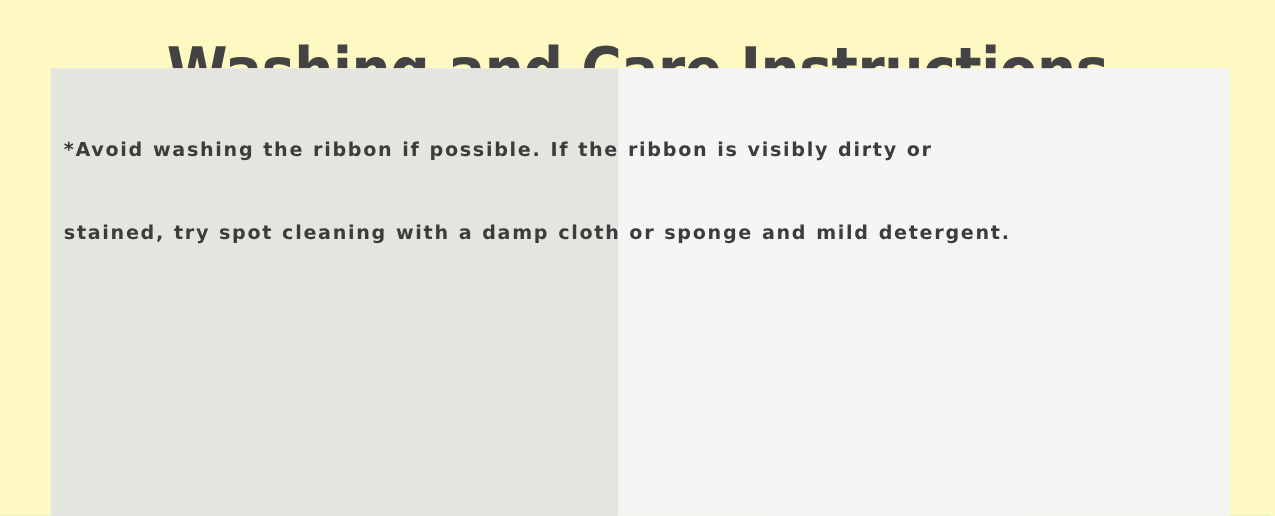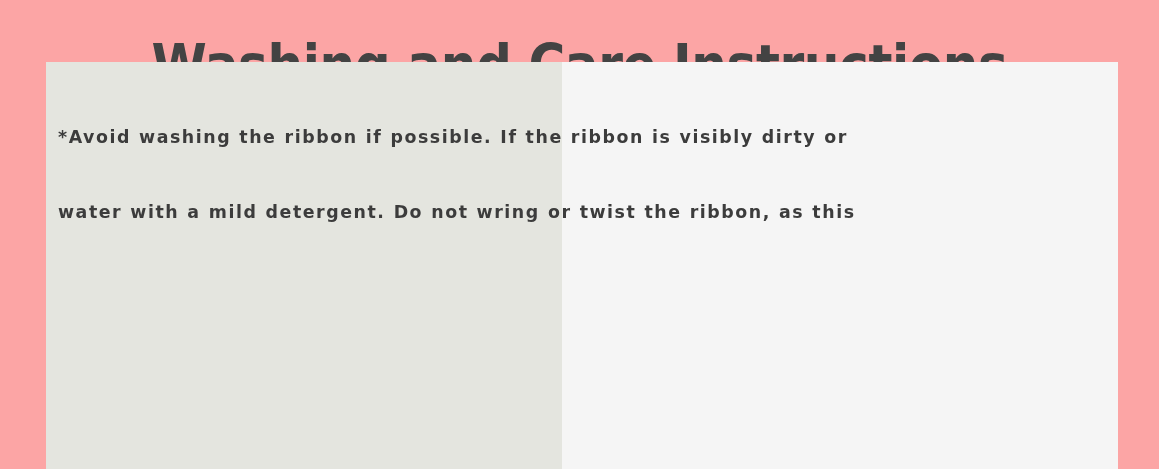--- a/index.html
+++ b/index.html
@@ -12,21 +12,21 @@
     height: 469px;
     overflow: hidden;
     font-family: "Liberation Sans", sans-serif;
     background: #4ba3a8;
   }
 
   #poster {
     position: relative;
     width: 1159px;
     height: 469px;
-    background: #fca5a5;
+    background: #fef9c3;
     overflow: hidden;
   }
 
   
   #title {
     position: absolute;
     left: 0;
     top: -4px;
     width: 1159px;
     text-align: center;
@@ -86,21 +86,21 @@
 
 <div id="poster">
 
   <h1 id="title">Washing and Care Instructions</h1>
 
   <div id="panel">
     <div id="panel-left-tint"></div>
 
     <div id="instructions">
       <span class="line">*Avoid washing the ribbon if possible. If the ribbon is visibly dirty or</span>
-      <span class="line">water with a mild detergent. Do not wring or twist the ribbon, as this</span>
+      <span class="line">stained, try spot cleaning with a damp cloth or sponge and mild detergent.</span>
       
       
       
       
       
       
       
       
       
     </div>

